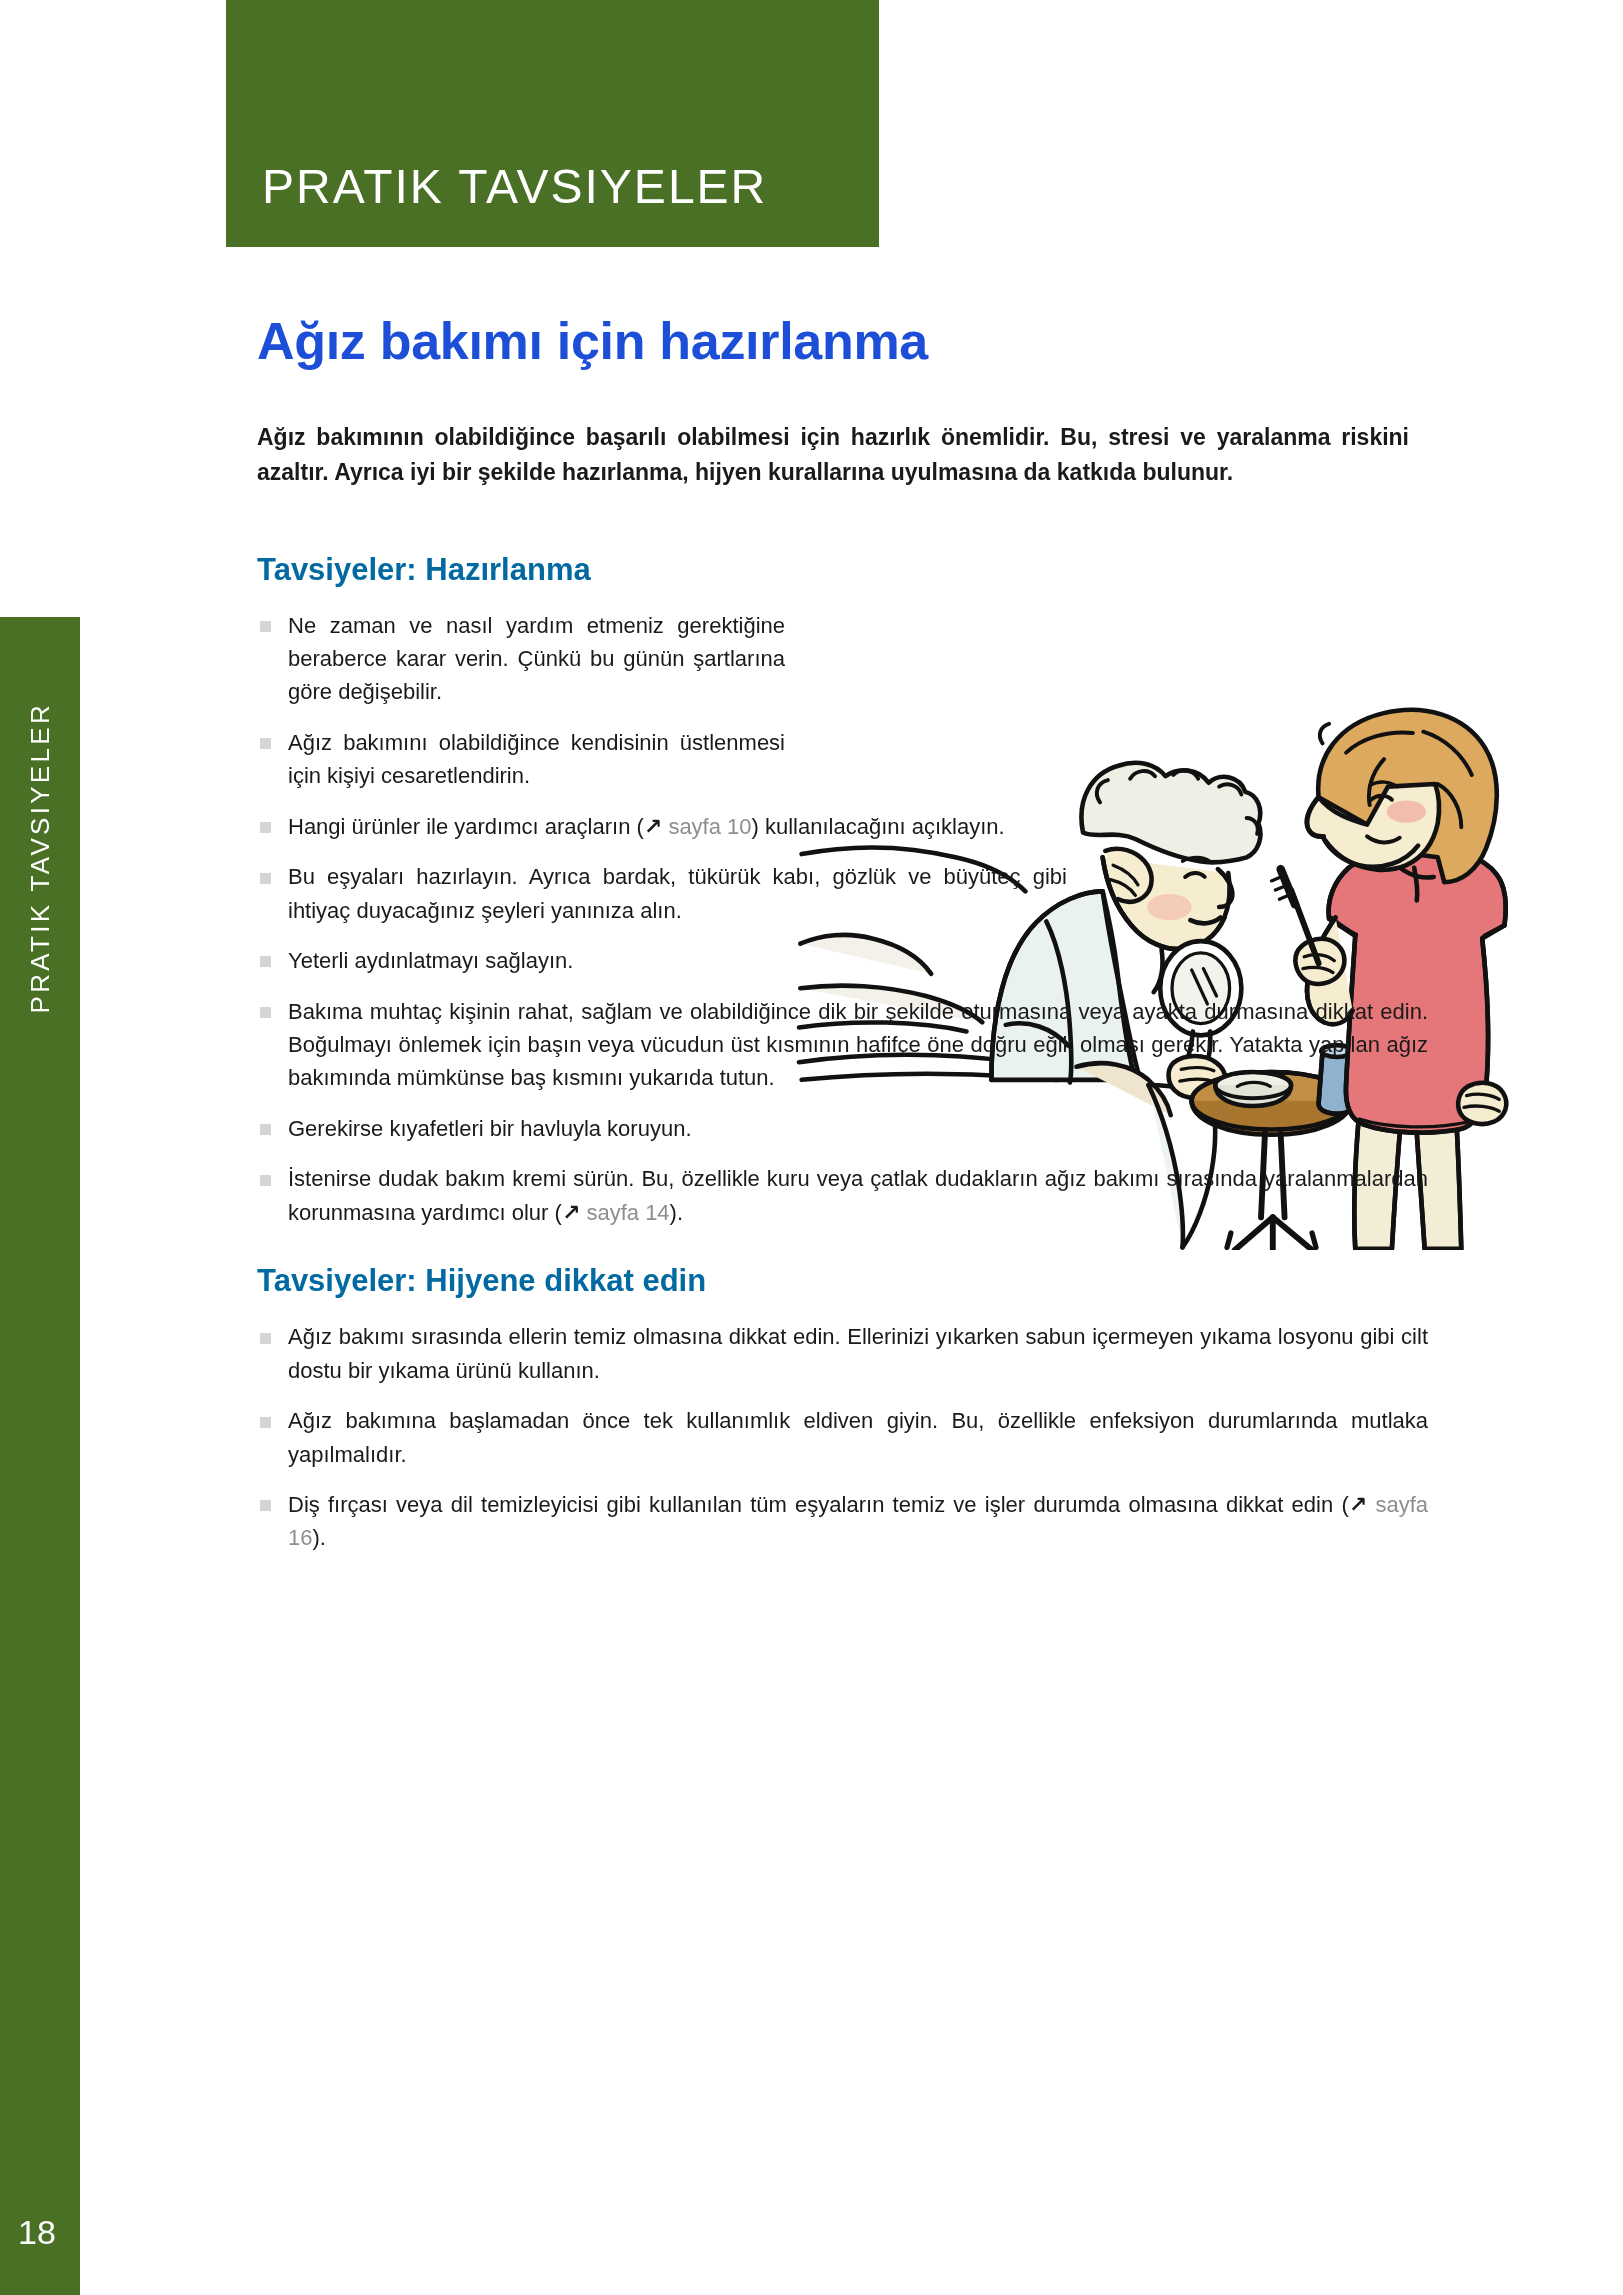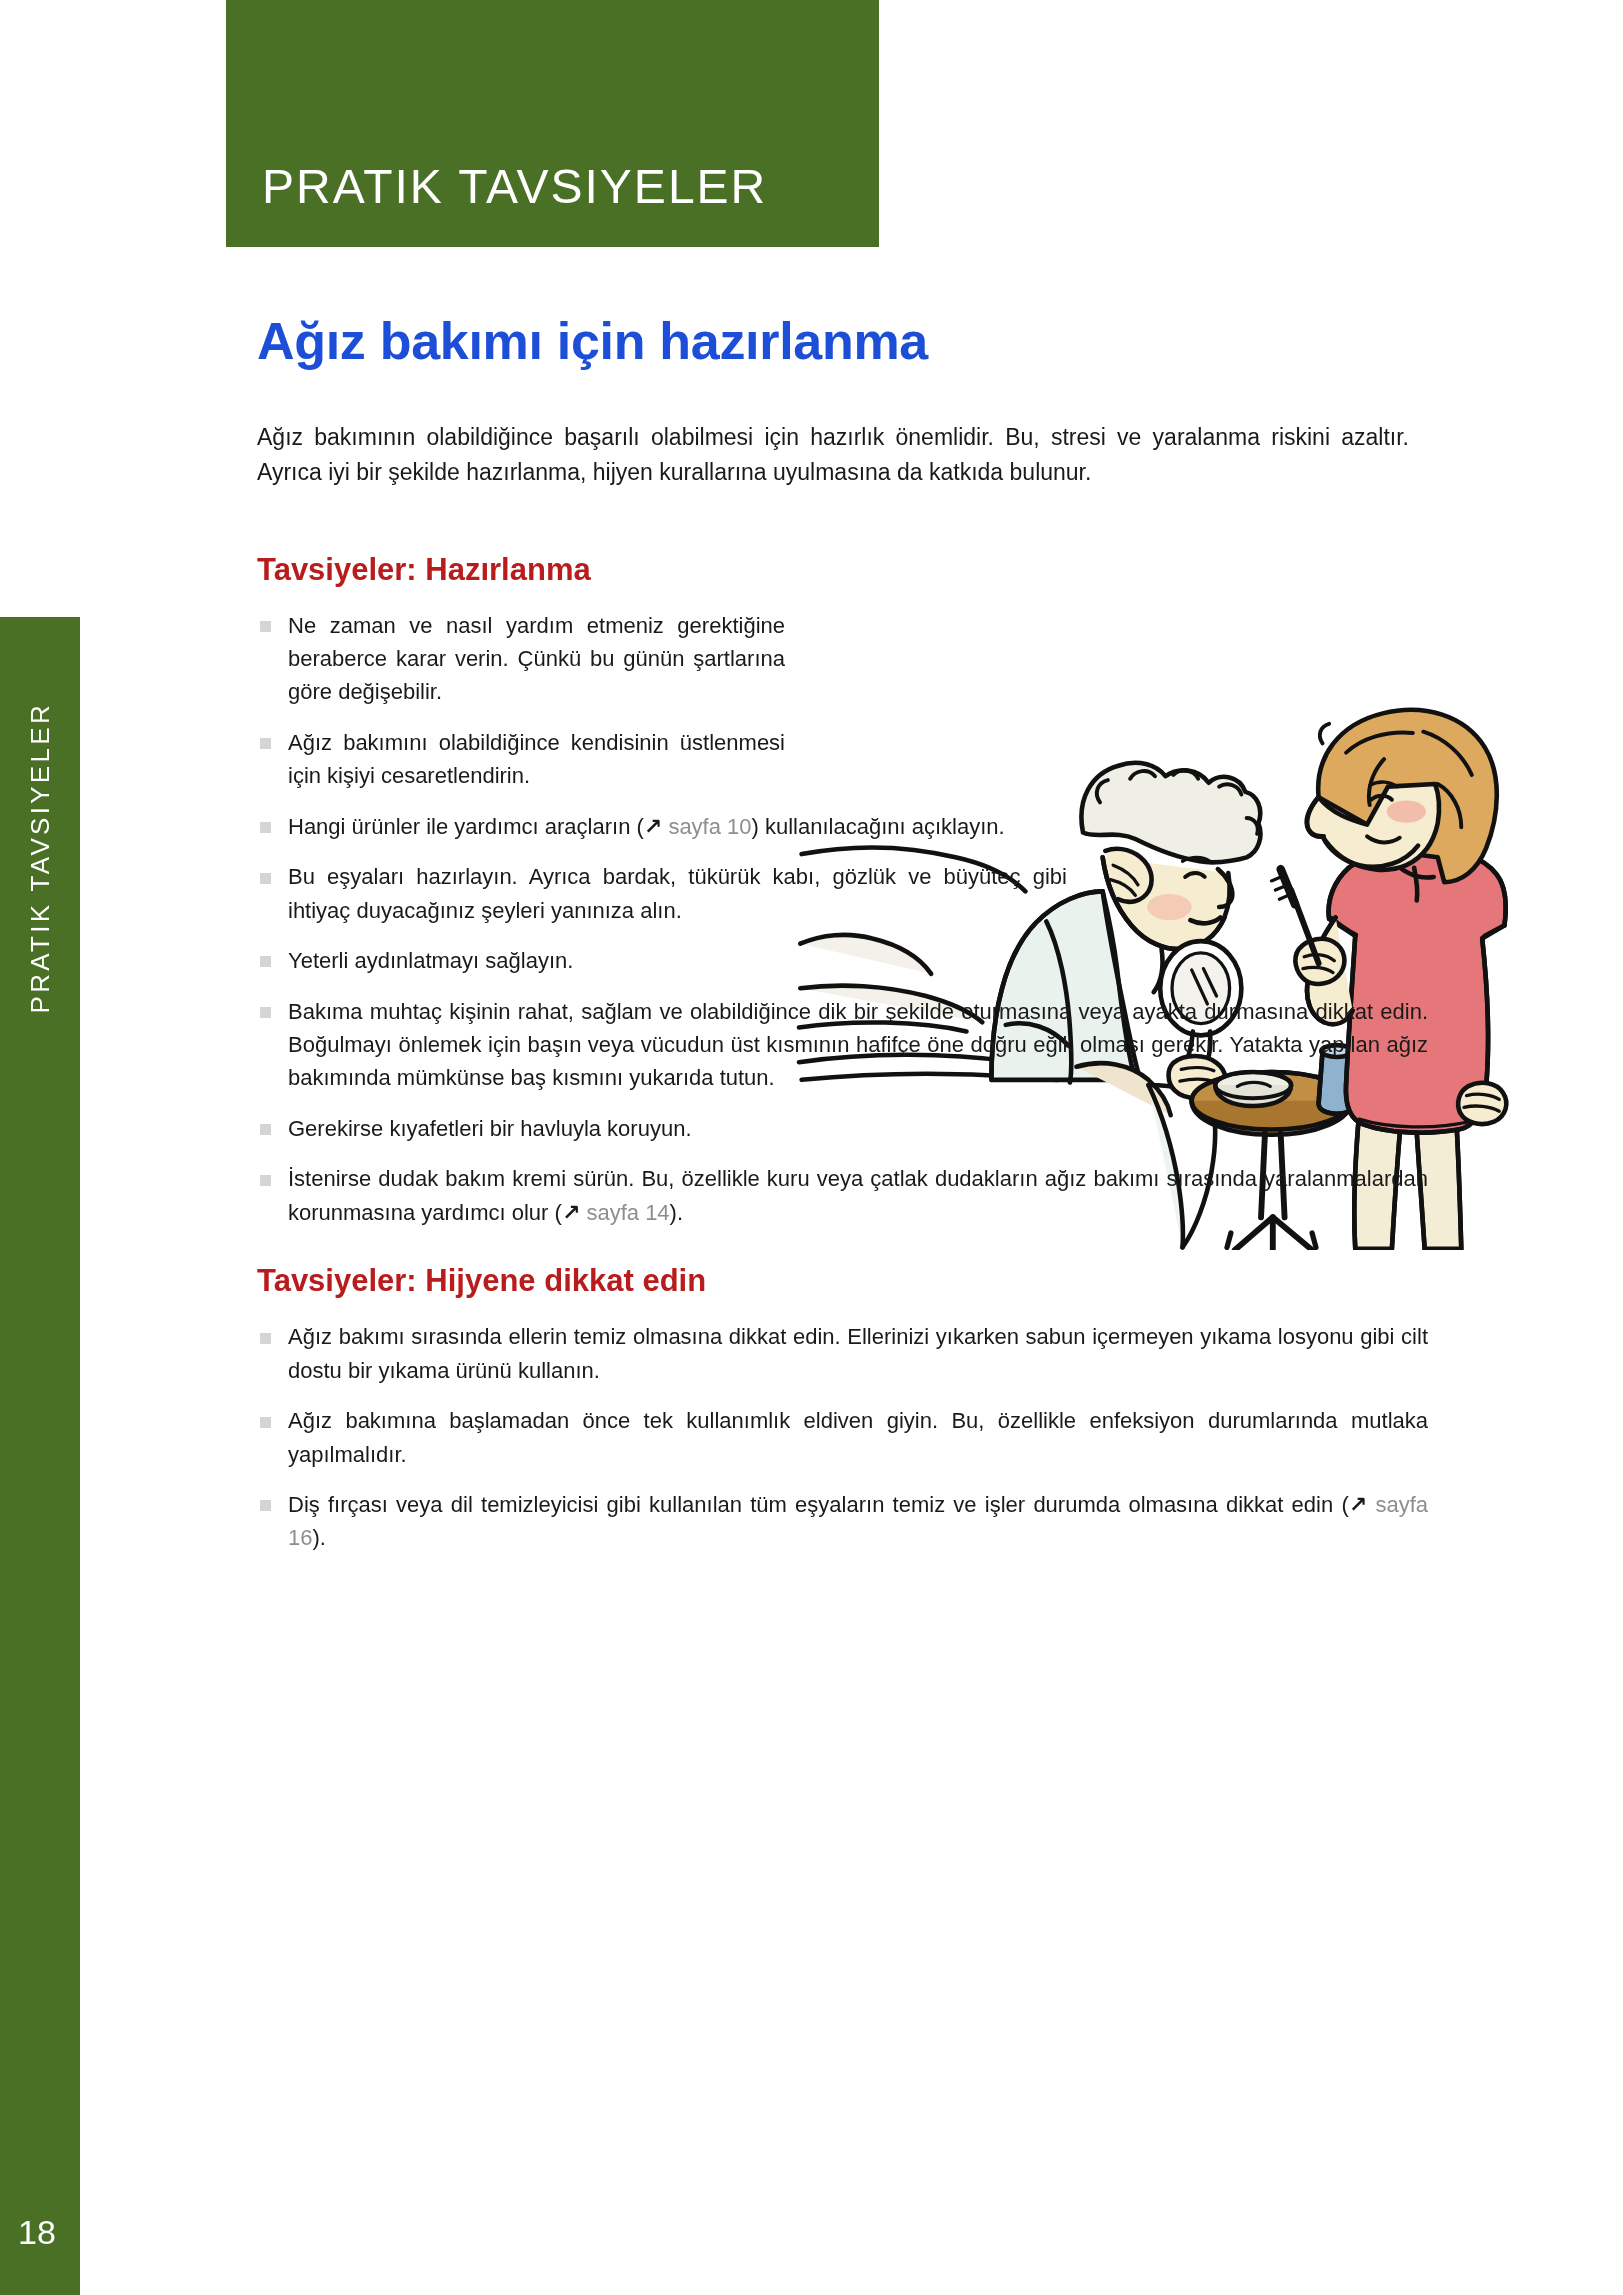--- a/index.html
+++ b/index.html
@@ -83,24 +83,25 @@
     line-height: 1.05;
   }
 
   #intro-paragraph {
     color: #1a1a1a;
     font-size: 23px;
     line-height: 1.52;
     text-align: justify;
     margin: 0 0 63px 0;
     width: 1152px;
+    font-weight: bold;
   }
 
   .section-heading {
-    color: #b91c1c;
+    color: #0369a1;
     font-size: 31px;
     font-weight: 700;
     margin: 0 0 22px 0;
     line-height: 1.1;
   }
   #hygiene-section .section-heading {
     margin-top: 35px;
   }
 
   .tip-list {

